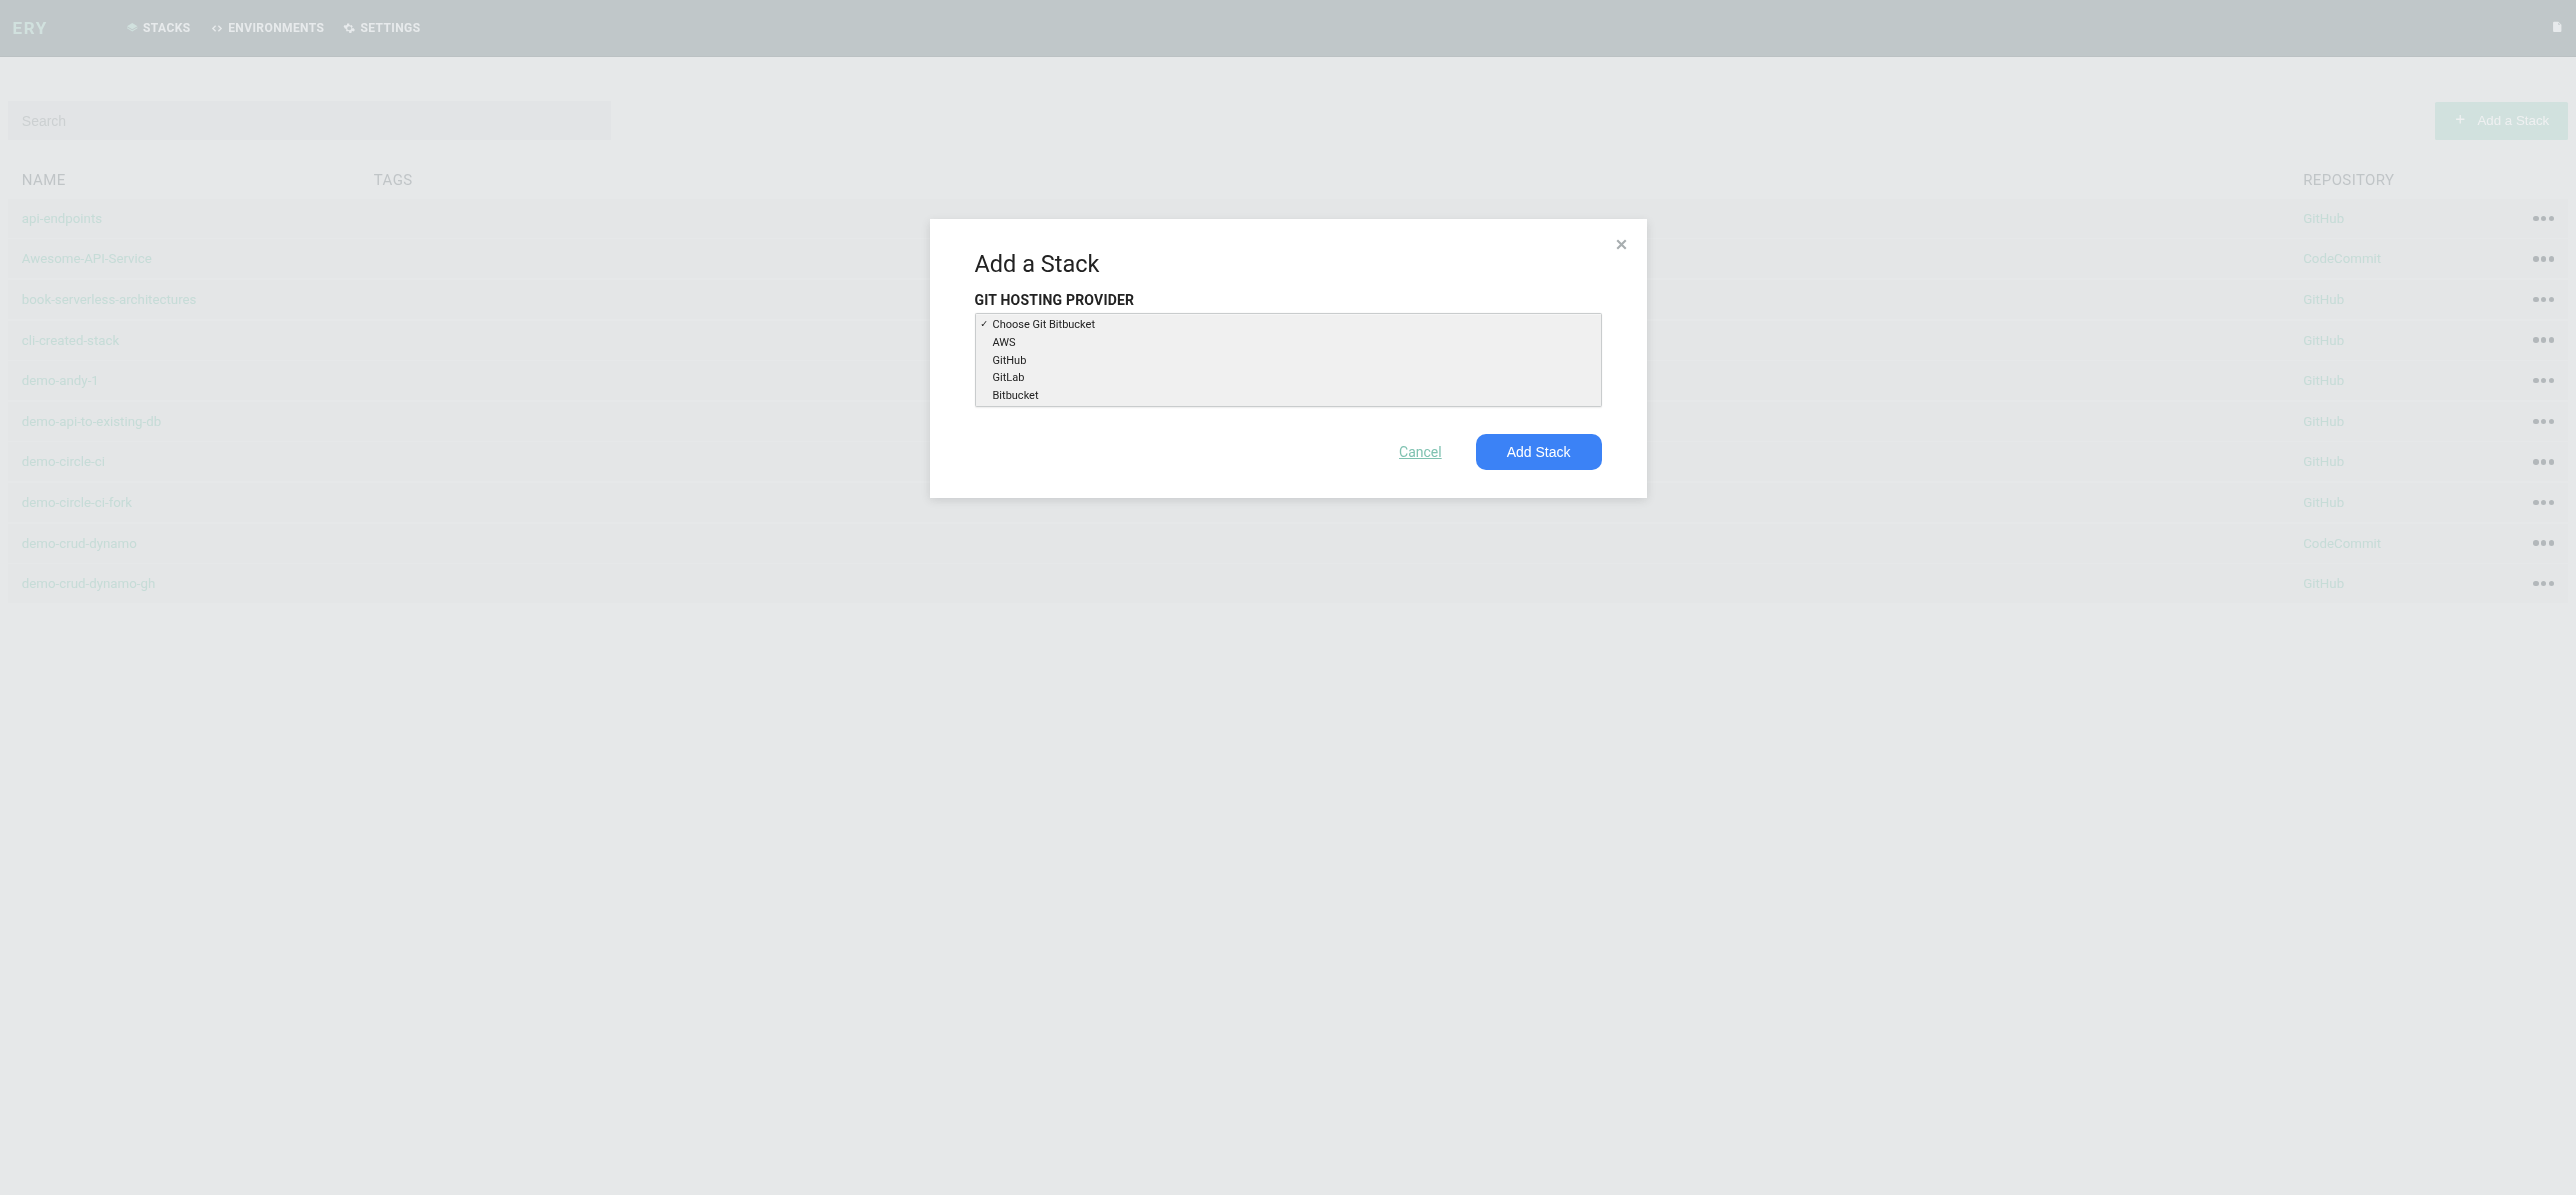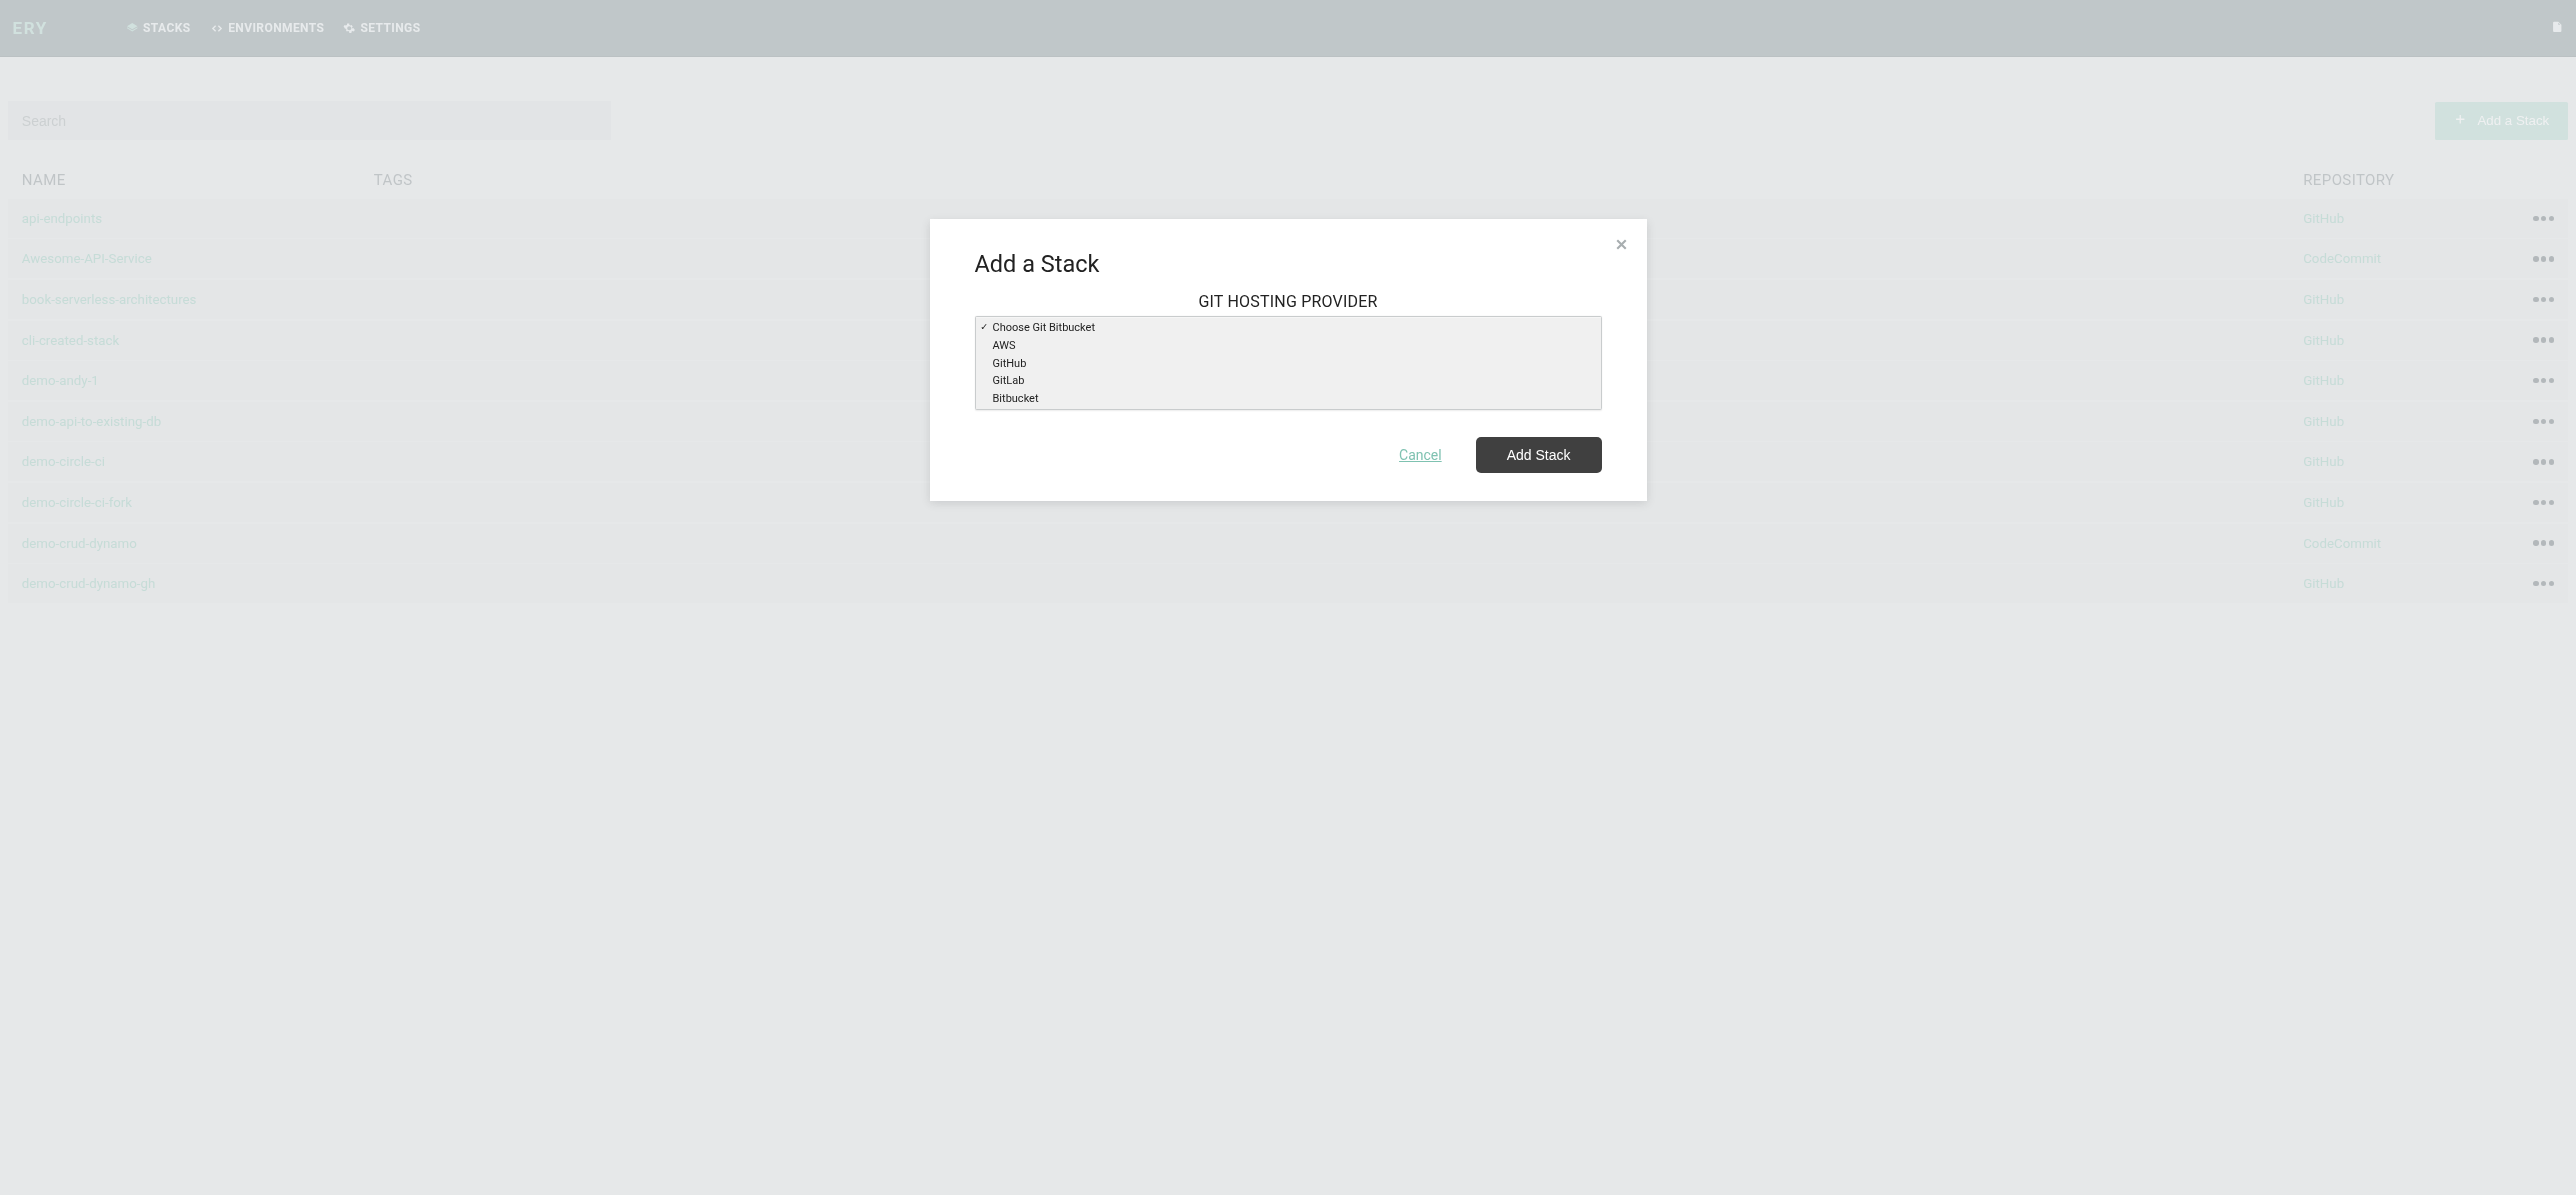--- a/index.html
+++ b/index.html
@@ -173,26 +173,25 @@
       margin-bottom: 14px;
       color: #222;
     }
     .modal-desc {
       font-size: 15.7px;
       color: #8A9295;
       line-height: 1.35;
       margin-bottom: 25px;
     }
     .field-label {
-      font-size: 16px;
-      font-weight: 400;
+      font-size: 14px;
+      font-weight: 700;
       letter-spacing: 0.2px;
       color: #222;
       margin-bottom: 4.7px;
-      text-align: center;
     }
     .select-box {
       border: 0.8px solid #C9CCCD;
       border-radius: 1.6px;
       background: #F0F0F0;
       box-shadow: inset 0 0.8px 0 rgba(255,255,255,0.5), 0 0.8px 1.6px rgba(0,0,0,0.08);
     }
     .select-option {
       padding: 2.3px 7.8px 2.3px 17px;
       font-size: 11px;
@@ -219,28 +218,28 @@
       gap: 34px;
       margin-top: 27px;
     }
     .cancel-link {
       color: #7FC2B1;
       font-size: 14px;
       text-decoration: underline;
       cursor: pointer;
     }
     .primary-btn {
-      background: #404040;
+      background: #3b82f6;
       color: #fff;
       border: none;
       height: 36px;
       padding: 0 31px;
       font-size: 14px;
       cursor: pointer;
-      border-radius: 5px;
+      border-radius: 10px;
     }
   </style>
 </head>
 <body>
 
 <div class="topbar">
   <div class="brand">ERY</div>
   <div class="nav">
     <div class="nav-item">
       <span class="nav-icon">

